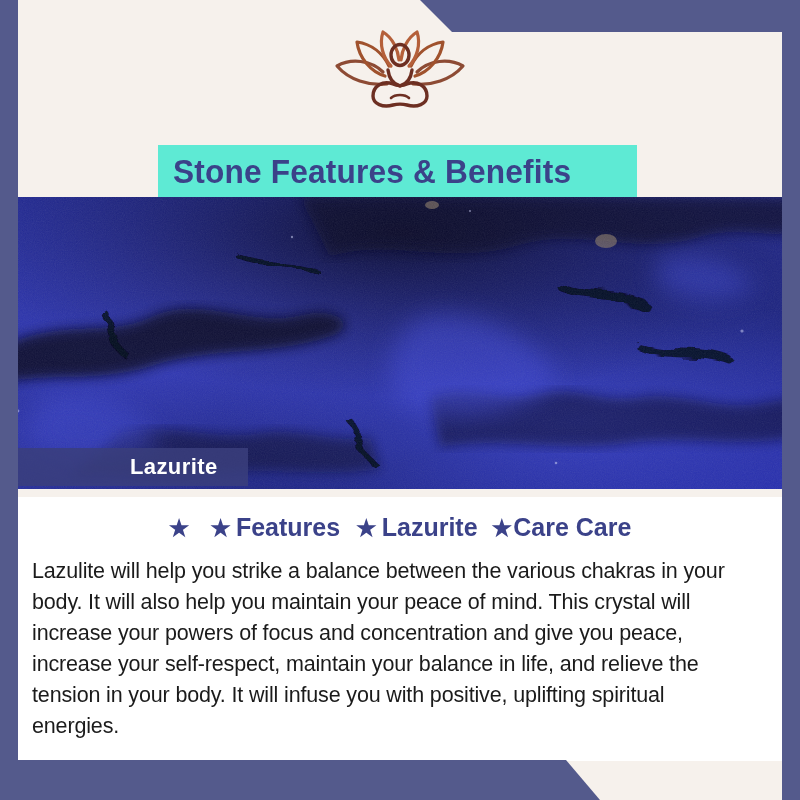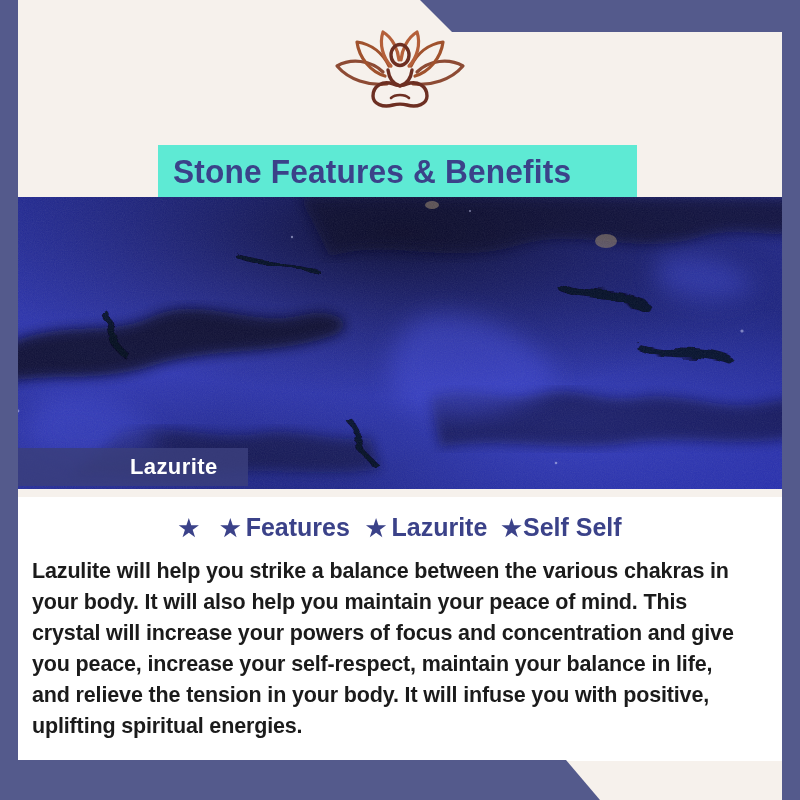--- a/index.html
+++ b/index.html
@@ -191,21 +191,21 @@
   .kw.tight { margin-left: 14px; }
 
   .body-copy {
     position: absolute;
     left: 14px;
     top: 67px;
     width: 722px;
     font-size: 21.5px;
     line-height: 31px;
     color: #1b1b1b;
-    font-weight: 700;
+    font-weight: 400;
     text-align: left;
     letter-spacing: -0.15px;
   }
 </style>
 </head>
 <body>
 
 <div class="poster">
 
   <div class="edge-left"></div>
@@ -351,20 +351,20 @@
       <span class="kw gap">
         <span class="star">★</span>
         <span>Features</span>
       </span>
       <span class="kw gap">
         <span class="star">★</span>
         <span>Lazurite</span>
       </span>
       <span class="kw tight">
         <span class="star" style="margin-right:1px">★</span>
-        <span>Self Self</span>
+        <span>Care Care</span>
       </span>
     </div>
 
     <div class="body-copy">Lazulite will help you strike a balance between the various chakras in your body. It will also help you maintain your peace of mind. This crystal will increase your powers of focus and concentration and give you peace, increase your self-respect, maintain your balance in life, and relieve the tension in your body. It will infuse you with positive, uplifting spiritual energies.</div>
   </div>
 
 </div>
 
 </body></html>

